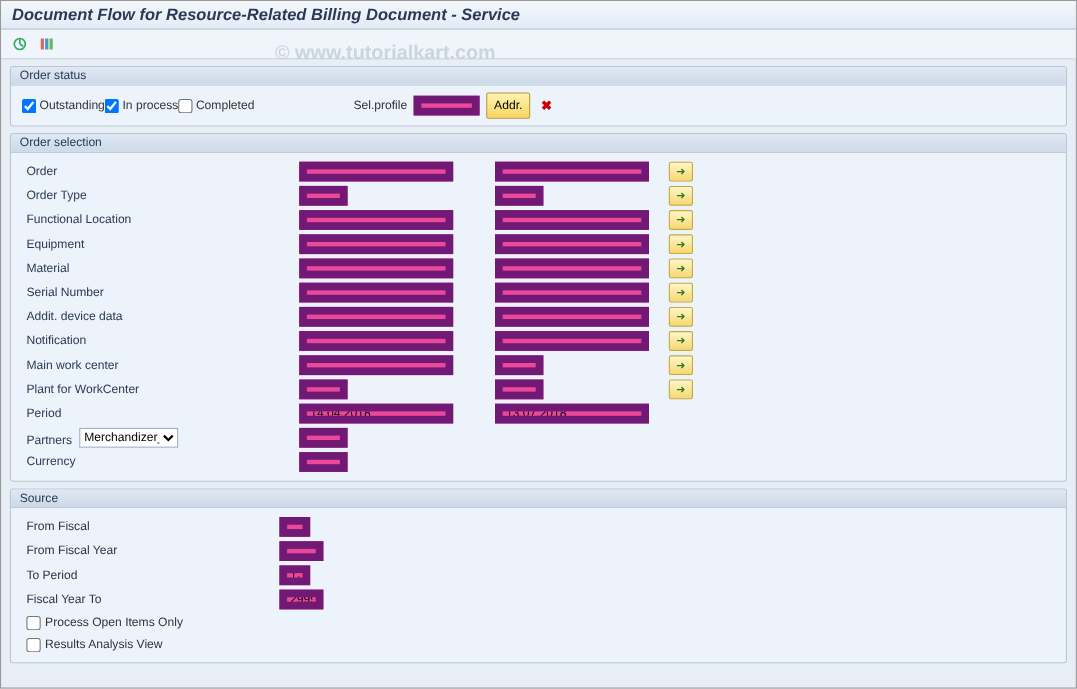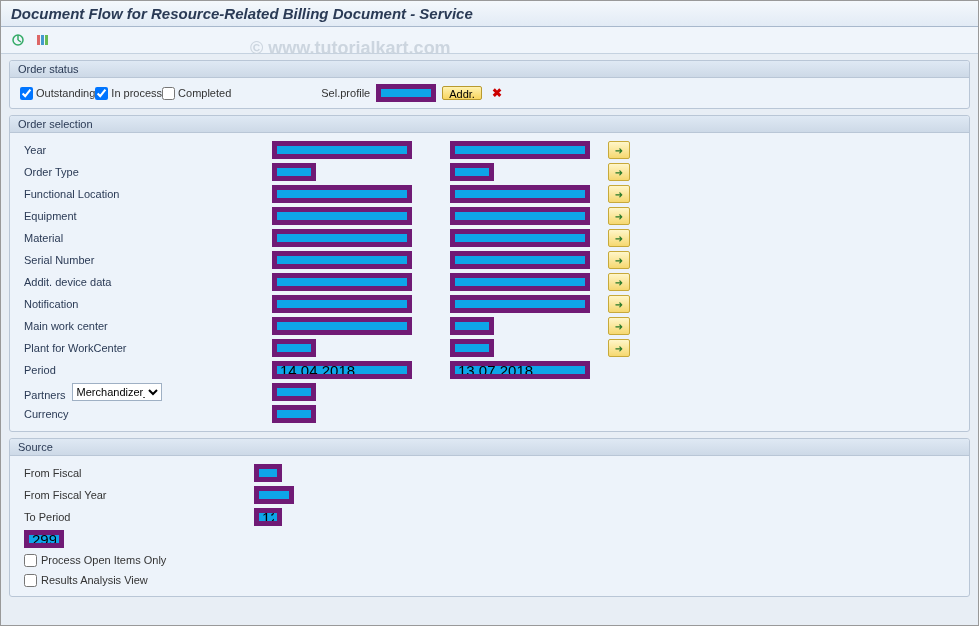--- a/index.html
+++ b/index.html
@@ -63,36 +63,36 @@
     border-bottom: 1px solid #b9c6d6;
     padding: 2px 8px;
     font-size: 11px;
     color: #2a3a55;
     border-radius: 3px 3px 0 0;
   }
   .group-body { padding: 6px 10px; }
   .status-row { display:flex; align-items:center; }
   .chkwrap { display:flex; align-items:center; gap:3px; }
   input[type="text"] {
-    border: 5px solid #701a75;
-    background: #0ea5e9;
+    border: 7px solid #701a75;
+    background: #ec4899;
     height: 18px;
     padding: 1px 3px;
-    font-size: 15px;
+    font-size: 11px;
   }
   input[type="checkbox"] { margin:0; }
   .sel-profile { margin-left: 90px; display:flex; align-items:center; gap:6px; }
   .btn {
     background: linear-gradient(#fff2b0,#f8d560);
     border: 1px solid #b89a30;
     border-radius: 2px;
     padding: 1px 6px;
     font-size: 11px;
     cursor: pointer;
-    height: 14px;
+    height: 24px;
   }
   .x-icon { color:#c00; font-weight:bold; cursor:pointer; margin-left:4px; font-size:12px; }
   .sel-row {
     display: grid;
     grid-template-columns: 130px 110px 140px 30px 140px 10px 24px;
     align-items: center;
     gap: 4px;
     height: 22px;
     padding-left: 4px;
   }
@@ -168,21 +168,21 @@
         <span class="x-icon">✖</span>
       </div>
     </div>
   </div>
 
   <div class="groupbox">
     <div class="group-header">Order selection</div>
     <div class="group-body" id="sel-rows">
 
       <div class="sel-row">
-          <span class="lbl">Year</span>
+          <span class="lbl">Order</span>
           <span></span>
           <input type="text" value="" style="">
           <span class="tolbl">to</span>
           <input type="text" value="" style="">
           <span></span>
           <div class="multi-btn">
             <span class="arrow">➜</span>
           </div>
         </div>
         <div class="sel-row">
@@ -328,20 +328,21 @@
         </div>
       <div class="src-row">
           <span class="lbl">From Fiscal Year</span>
           <input type="text" style="width: 40px; text-align: right;" value="">
         </div>
       <div class="src-row">
           <span class="lbl">To Period</span>
           <input type="text" style="width: 28px; text-align: right;" value="12">
         </div>
       <div class="src-row">
+          <span class="lbl">Fiscal Year To</span>
           <input type="text" style="width: 40px; text-align: left;" value="2999">
         </div>
       <label class="src-check">
           <input type="checkbox" style="">
           <span>Process Open Items Only</span>
         </label>
       <label class="src-check">
           <input type="checkbox" style="">
           <span>Results Analysis View</span>
         </label>

